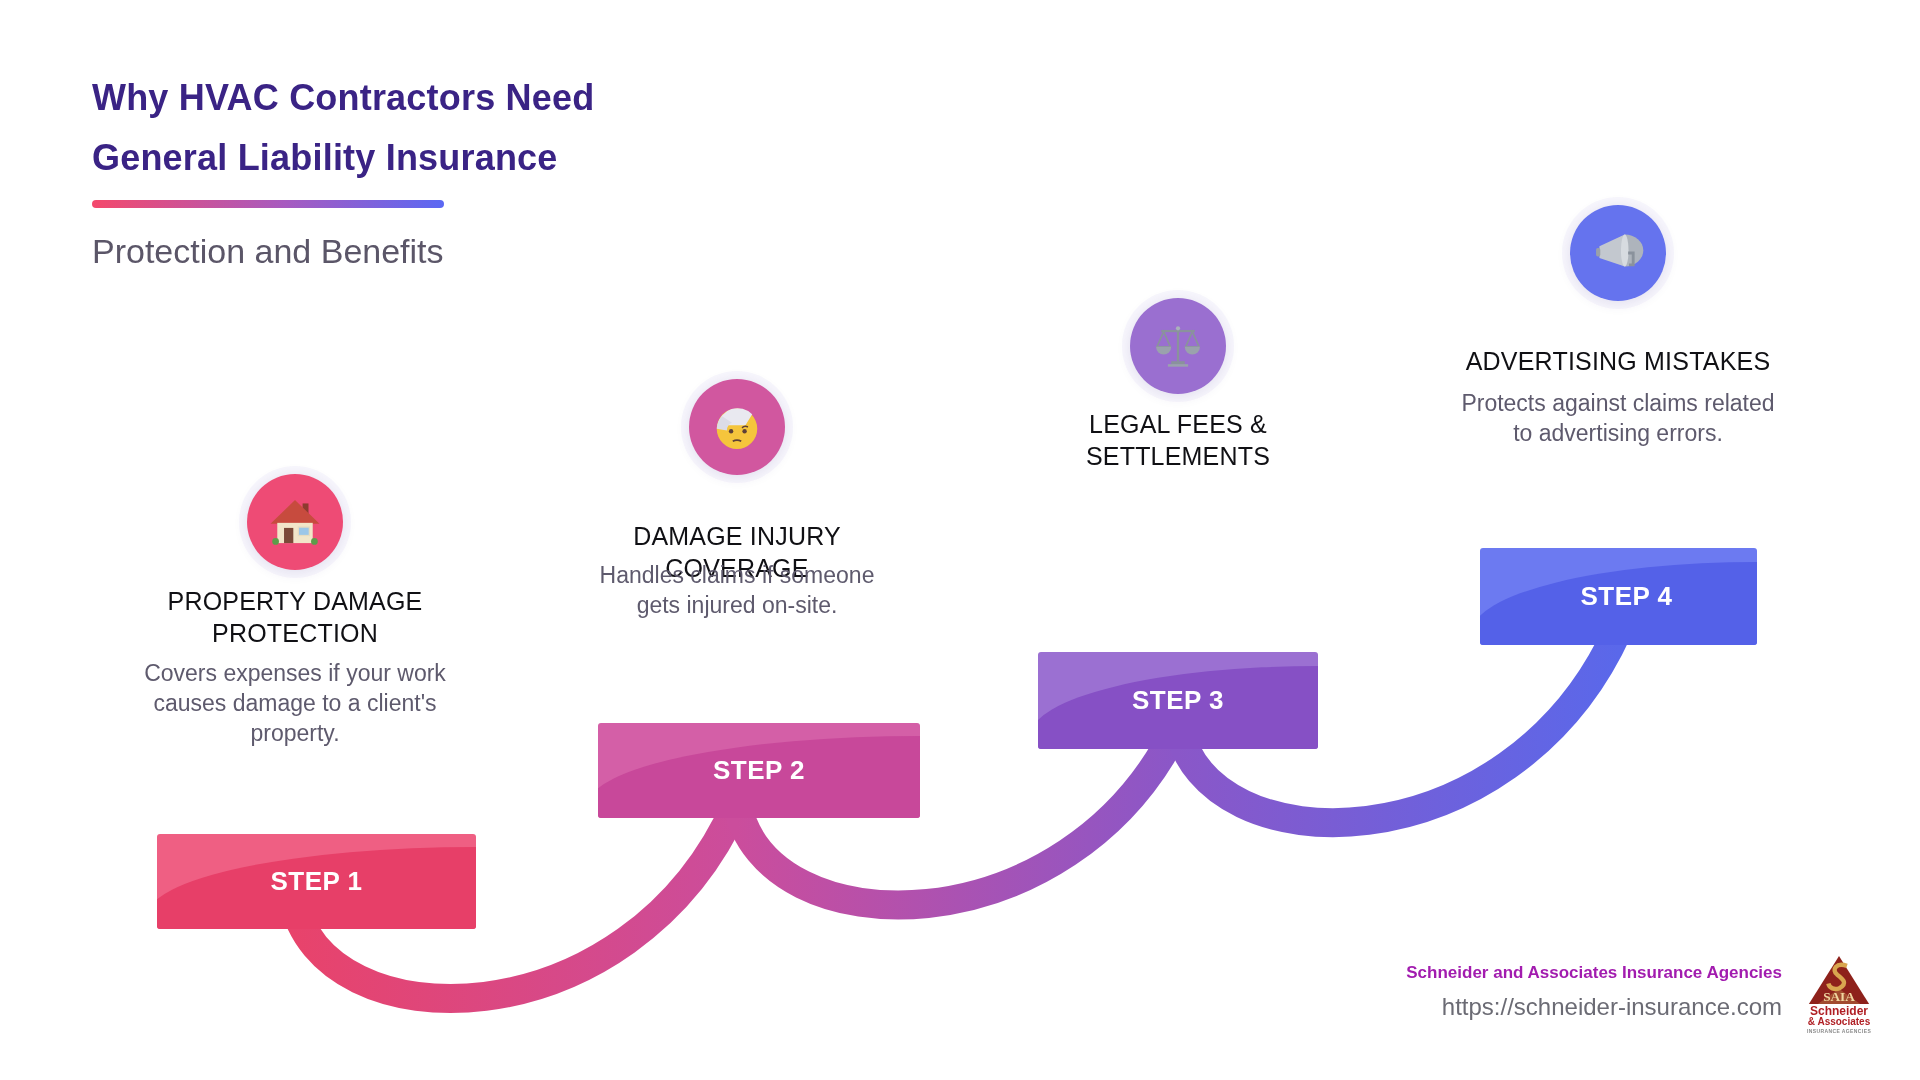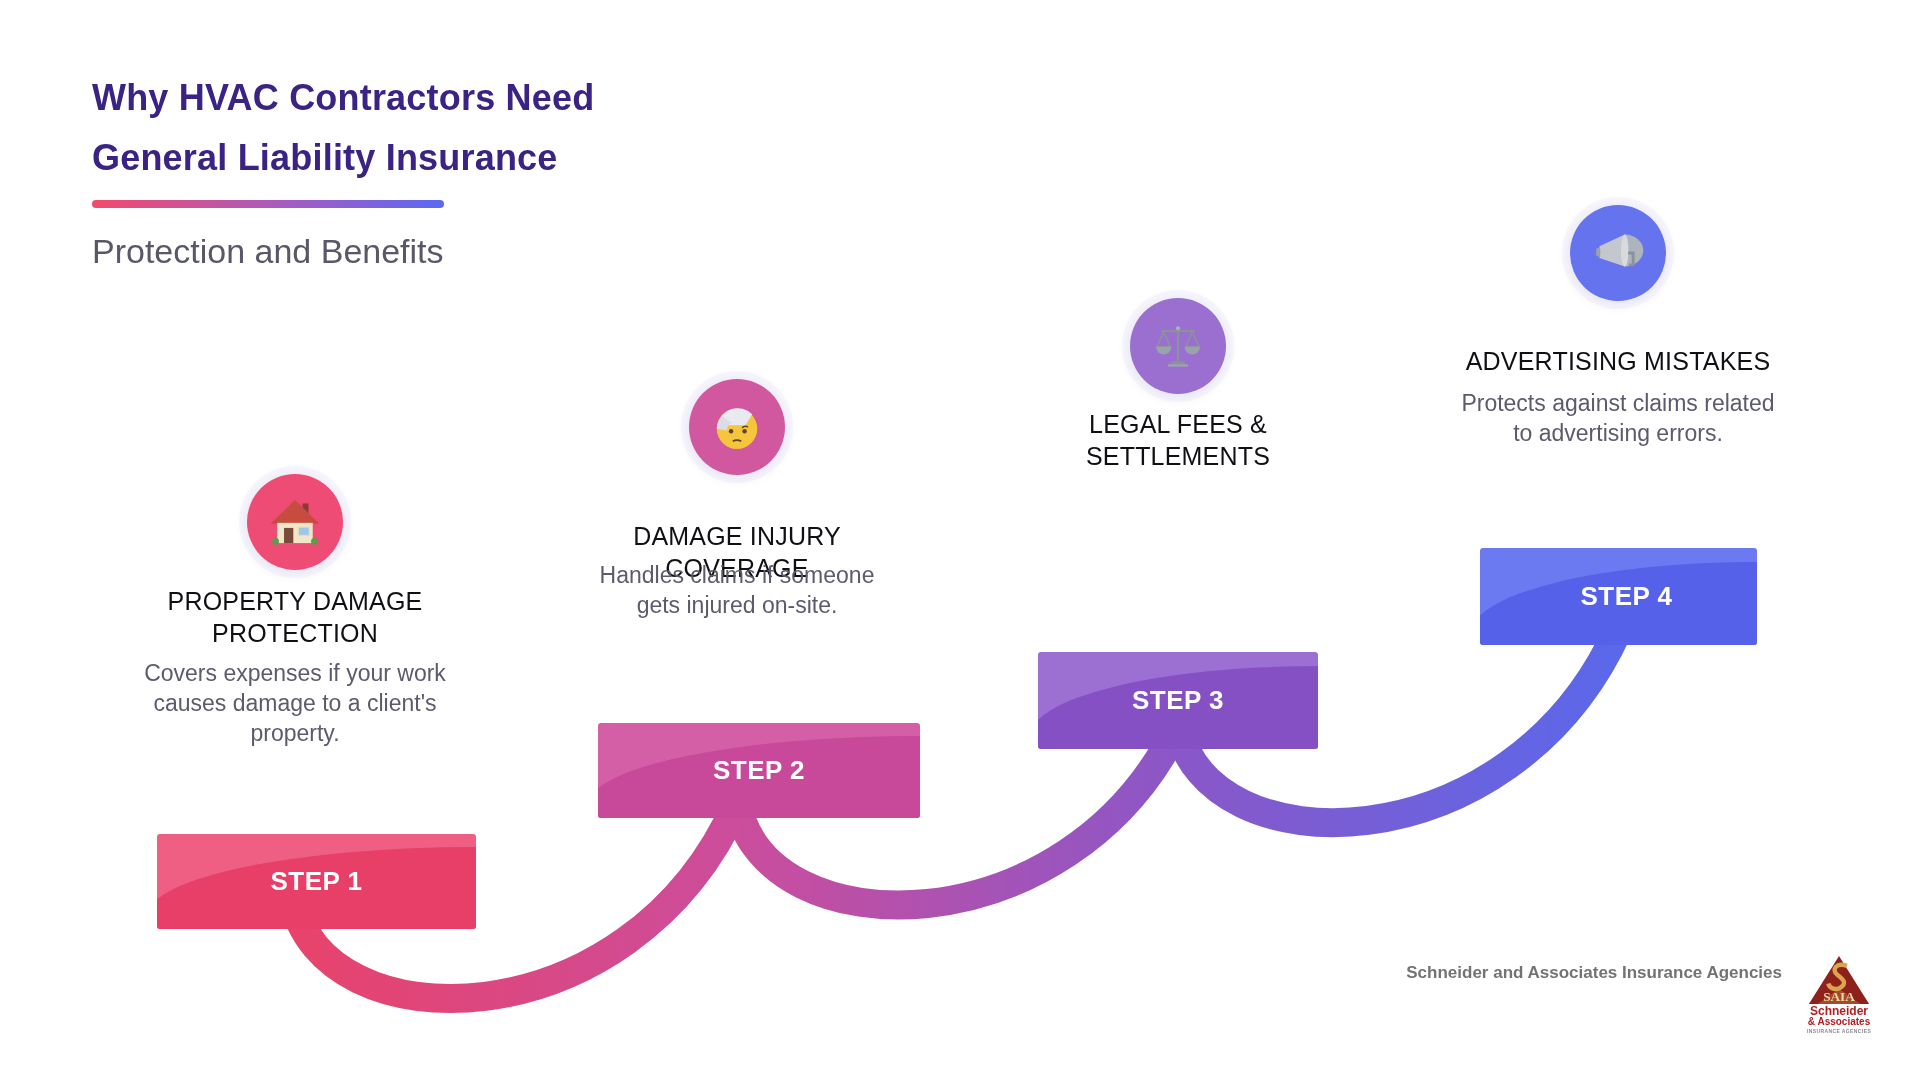--- a/index.html
+++ b/index.html
@@ -57,21 +57,21 @@
     position: relative; z-index: 1; color: #ffffff;
     font-size: 26px; font-weight: 700; letter-spacing: 0.5px;
   }
 
   
   .connectors { position: absolute; left: 0; top: 0; z-index: 1; }
 
   
   .footer-company {
     position: absolute; top: 963px; right: 138px;
-    font-size: 17px; font-weight: 700; color: #737373;
+    font-size: 17px; font-weight: 700; color: #a21caf;
   }
   .footer-url {
     position: absolute; top: 993px; right: 138px;
     font-size: 24px; color: #6b6b74;
   }
   .footer-logo { position: absolute; left: 1800px; top: 955px; width: 78px; text-align: center; }
   .footer-logo .l1 { font-size: 12px; font-weight: 700; color: #b01f24; line-height: 12px; }
   .footer-logo .l2 { font-size: 10px; font-weight: 700; color: #b01f24; line-height: 10px; }
   .footer-logo .l3 { font-size: 5px; font-weight: 700; color: #8a8a8a; letter-spacing: 0.4px; line-height: 8px; }
 </style>
@@ -168,20 +168,21 @@
       <path d="M 44 32 h 6 v 14 h -5" fill="none" stroke="#8a929c" stroke-width="3.4"></path>
     </svg>
   </div>
   <div class="step-title" style="left:1618px; top:345px; width:340px;">ADVERTISING MISTAKES</div>
   <div class="step-desc" style="left:1618px; top:388px; width:330px;">Protects against claims related to advertising errors.</div>
   <div class="banner" style="left: 1480px; top: 548px; width: 277px; height: 97px; padding-left: 16px; --light: #6c7af1; --dark: #5461e8;">
     <span>STEP 4</span>
   </div>
 
   <div class="footer-company">Schneider and Associates Insurance Agencies</div>
+  <div class="footer-url">https://schneider-insurance.com</div>
 
   <div class="footer-logo">
     <svg width="62" height="50" viewBox="0 0 70 56" style="display:block;margin:0 auto;">
       <polygon points="35,1 69,55 1,55" fill="#8e211b"></polygon>
       <path d="M 44 12 C 32 8 26 16 33 22 C 41 28 44 32 36 37 C 30 40 24 37 23 32" fill="none" stroke="#d9a64f" stroke-width="5"></path>
       <polygon points="35,38 59,55 11,55" fill="#c89a55" opacity="0.35"></polygon>
       <text x="35" y="52" text-anchor="middle" font-size="15" font-weight="bold" fill="#f0d7a0" font-family="Liberation Serif, serif">SAIA</text>
     </svg>
     <div class="l1">Schneider</div>
     <div class="l2">&amp; Associates</div>

